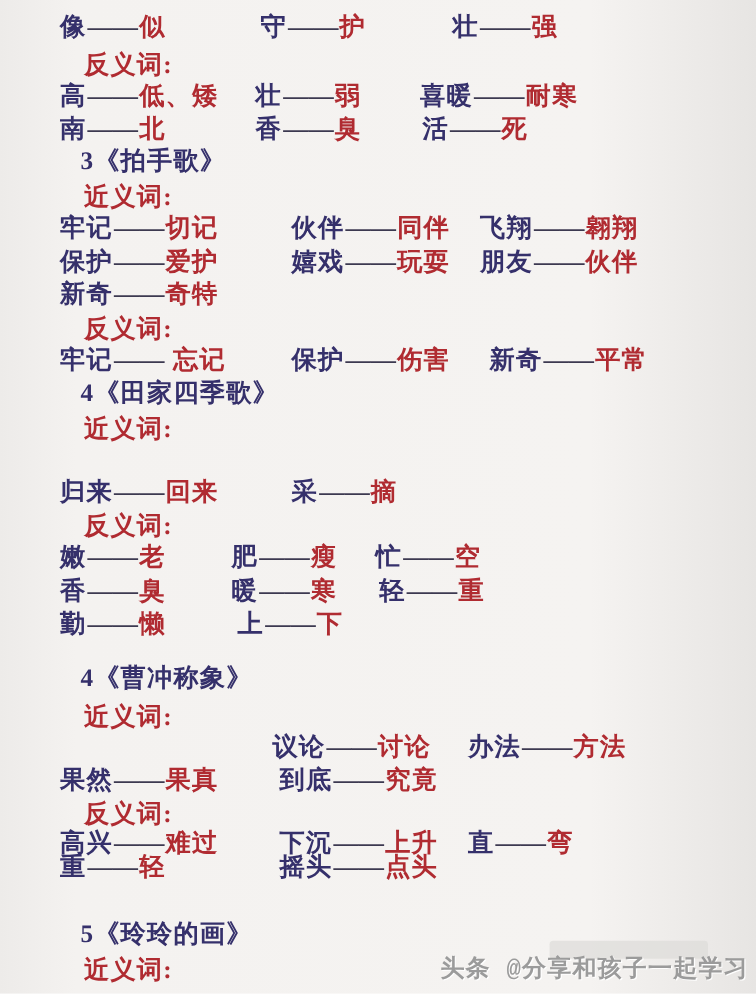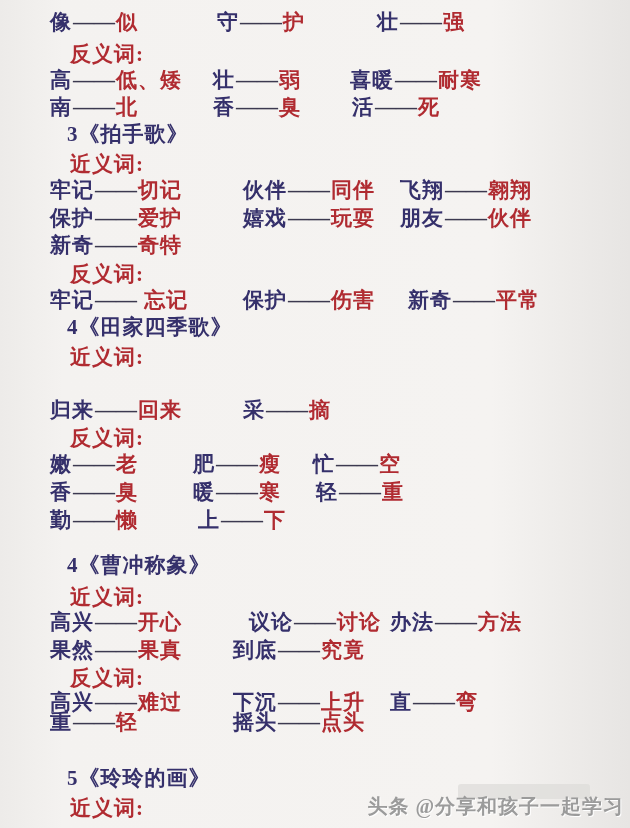--- a/index.html
+++ b/index.html
@@ -17,21 +17,21 @@
   .pair{position:absolute;top:0;}
   .a{color:#35306b;}
   .b{color:#b02b31;}
   .dash{color:#3c3950;letter-spacing:0;margin:0 1px;}
   .cat{color:#b02b31;}
   .title{color:#35306b;}
   .watermark{
     position:absolute;top:793px;right:6px;
     color:#9b9b9b;font-size:20px;letter-spacing:1px;
     text-shadow:1px 1px 0 rgba(255,255,255,.95);
-    font-family:Liberation Serif, serif;
+    font-family:Liberation Mono, monospace;
     font-weight:700;
   }
   .wm-band{
     position:absolute;left:458px;top:784px;width:132px;height:15px;
     background:#dedcda;opacity:.75;border-radius:3px;
   }
 </style>
 </head>
 <body>
 
@@ -109,22 +109,21 @@
 
   <div class="row" style="top:506px">
     <span class="pair" style="left:50px"><span class="a">勤</span><span class="dash">——</span><span class="b">懒</span></span>
     <span class="pair" style="left:198px"><span class="a">上</span><span class="dash">——</span><span class="b">下</span></span>
   </div>
 
   <div class="row title" style="top:551px;left:47px">4《曹冲称象》</div>
   <div class="row cat" style="top:583px;left:50px">近义词:</div>
 
   <div class="row" style="top:608px">
-    <span class="pair" style="left:50px"><span class="a">高兴</span><span class="dash">——</span><span class="b">开心</span></span>
-    <span class="pair" style="left:249px"><span class="a">议论</span><span class="dash">——</span><span class="b">讨论</span></span>
+    <span class="pair" style="left:227px"><span class="a">议论</span><span class="dash">——</span><span class="b">讨论</span></span>
     <span class="pair" style="left:390px"><span class="a">办法</span><span class="dash">——</span><span class="b">方法</span></span>
   </div>
 
   <div class="row" style="top:636px">
     <span class="pair" style="left:50px"><span class="a">果然</span><span class="dash">——</span><span class="b">果真</span></span>
     <span class="pair" style="left:233px"><span class="a">到底</span><span class="dash">——</span><span class="b">究竟</span></span>
   </div>
 
   <div class="row cat" style="top:664px;left:50px">反义词:</div>
 

